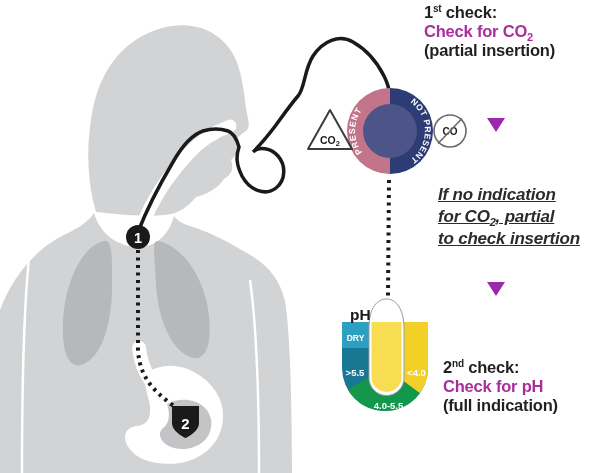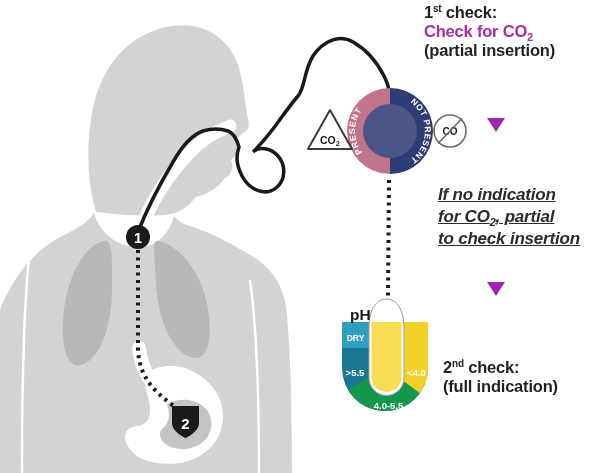--- a/index.html
+++ b/index.html
@@ -164,16 +164,17 @@
   <div class="transition" style="left:438px;top:184px;">
     <div>If no indication</div>
     <div><span>for CO</span><sub>2</sub><span>, partial</span></div>
     <div>to check insertion</div>
   </div>
 
   <div class="tri" style="left:487px;top:282px;"></div>
 
   <div class="txt" style="left:443px;top:332px;margin-top:26px;">
     <div><span>2</span><sup>nd</sup><span> check:</span></div>
+    <div class="magenta">Check for pH</div>
     <div>(full indication)</div>
   </div>
 
 </div>
 
 </body></html>

